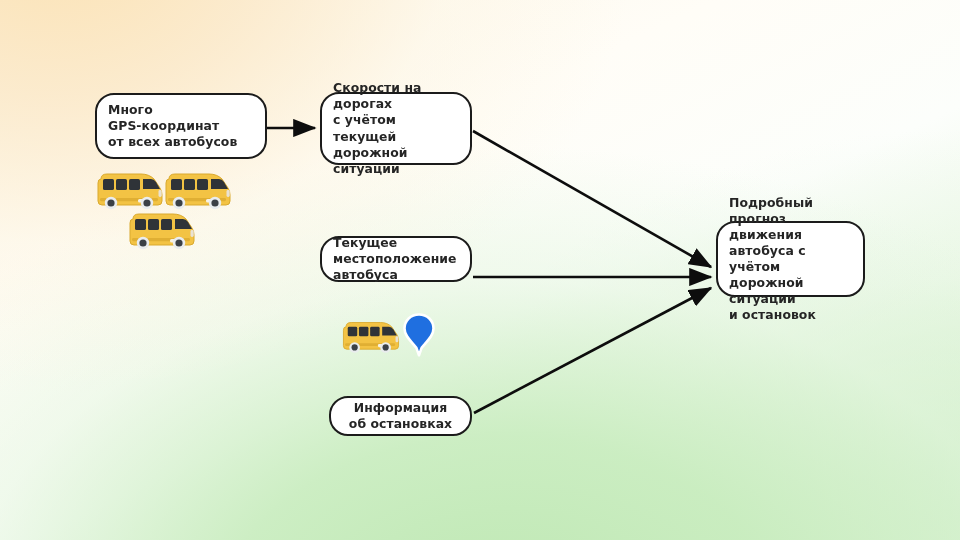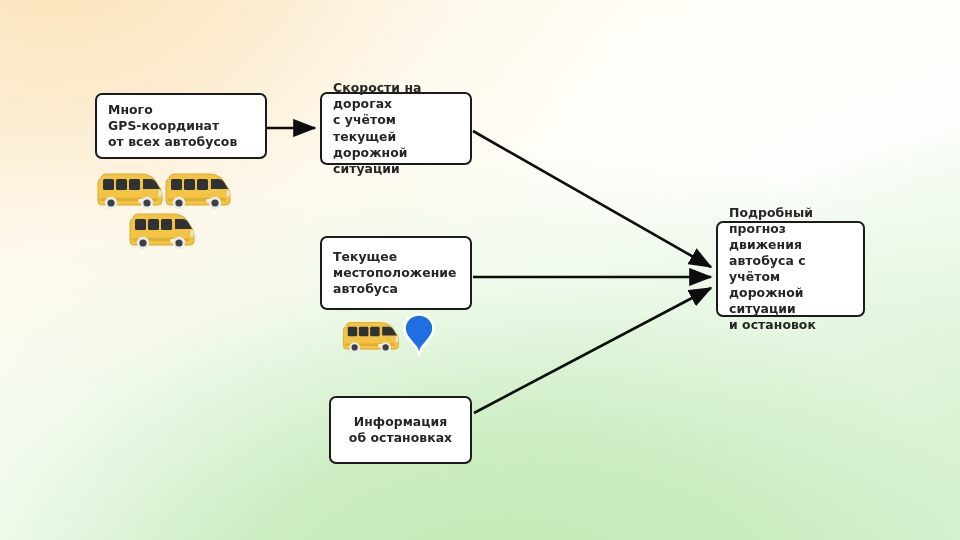--- a/index.html
+++ b/index.html
@@ -34,21 +34,21 @@
     height: 540px;
     pointer-events: none;
   }
 
   
   .node {
     position: absolute;
     box-sizing: border-box;
     background: #ffffff;
     border: 2.4px solid #1b1b1b;
-    border-radius: 7px;
+    border-radius: 19px;
     display: flex;
     align-items: center;
     padding: 0 11px;
   }
   .node .node-text {
     font-size: 12.4px;
     font-weight: bold;
     line-height: 1.30;
     color: #252525;
     letter-spacing: 0.005em;
@@ -57,23 +57,23 @@
   }
   .node.centered {
     justify-content: center;
   }
   .node.centered .node-text {
     text-align: center;
   }
 
   #node-gps          { left: 95px;  top: 93px;  width: 172px; height: 66px; }
   #node-speeds       { left: 320px; top: 92px;  width: 152px; height: 73px; }
-  #node-location     { left: 320px; top: 236px; width: 152px; height: 74px; }
-  #node-stops        { left: 329px; top: 396px; width: 143px; height: 68px; }
-  #node-forecast     { left: 716px; top: 221px; width: 149px; height: 96px; }
+  #node-location     { left: 320px; top: 236px; width: 152px; height: 46px; }
+  #node-stops        { left: 329px; top: 396px; width: 143px; height: 40px; }
+  #node-forecast     { left: 716px; top: 221px; width: 149px; height: 76px; }
 
   
   .art {
     position: absolute;
   }
   .bus-svg { display: block; }
 
   #bus-cluster { left: 92px; top: 168px; width: 150px; height: 88px; }
   #bus-cluster .bus-a { position: absolute; left: 2px;  top: 2px;  }
   #bus-cluster .bus-b { position: absolute; left: 70px; top: 2px;  }

